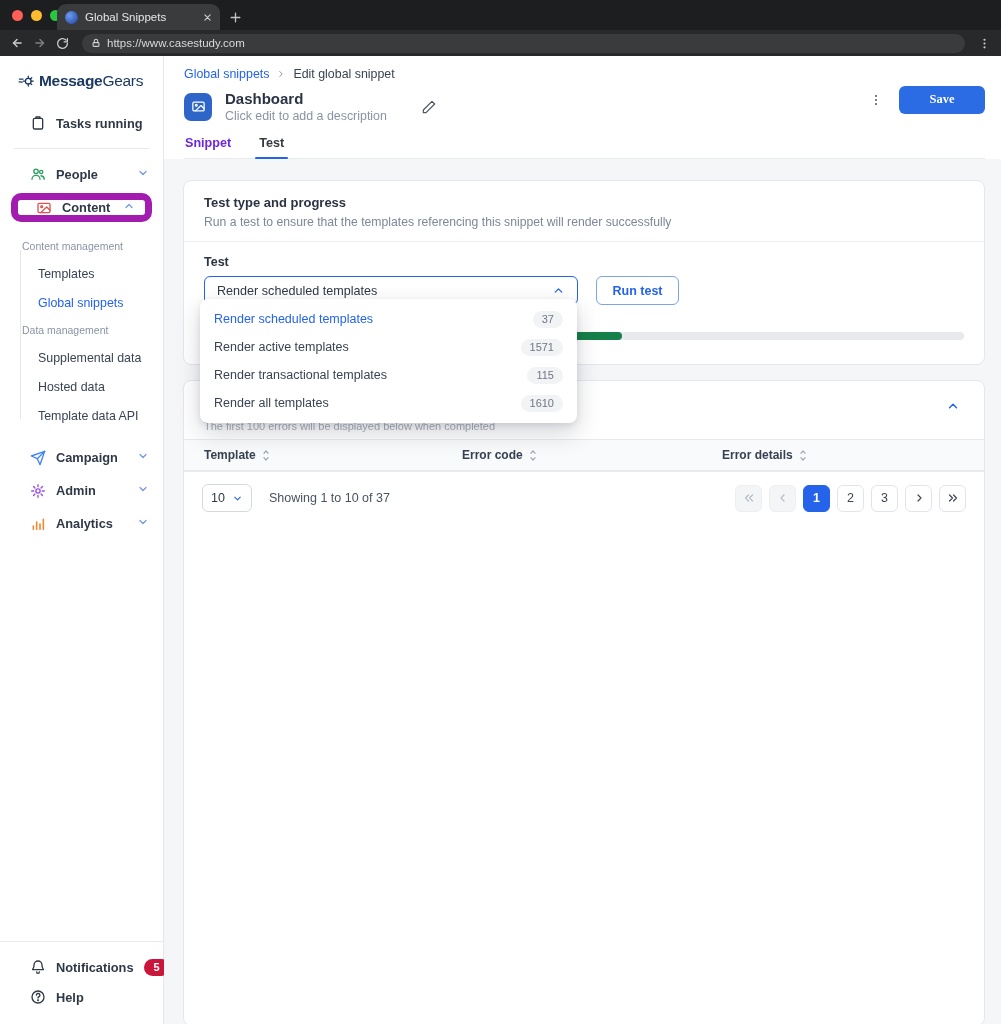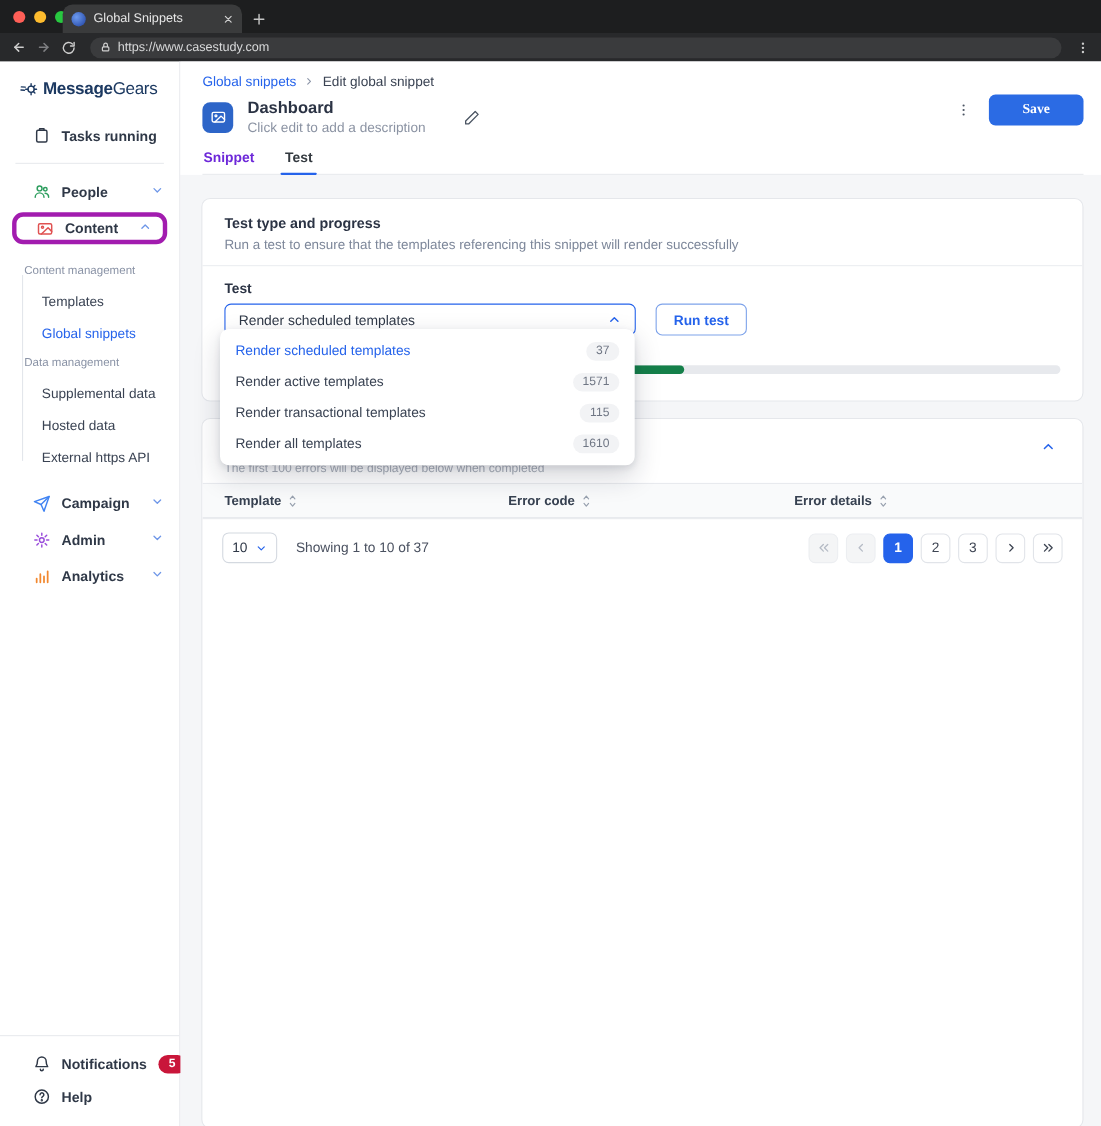--- a/index.html
+++ b/index.html
@@ -28,21 +28,21 @@
   .sidebar { width:164px; background:#fff; border-right:1px solid #e5e7eb; display:flex; flex-direction:column; flex:none; }
   .logo { display:flex; align-items:center; gap:4px; margin:16px 0 6px 18px; color:#1c3961; }
   .logo-text { font-size:15.5px; letter-spacing:-.3px; color:#1c3961; }
   .logo-text b { font-weight:700; } .logo-text span { font-weight:400; }
   .snav { margin-top:12px; }
   .snav-item { display:flex; align-items:center; gap:10px; height:30px; padding:0 14px 0 30px; cursor:pointer;
                font-size:12.8px; font-weight:700; color:#2f3847; }
   .snav-item .lbl { flex:1; }
   .chev { color:#6f97e8; }
   .sdivider { height:1px; background:#e8eaee; margin:10px 14px; }
-  .pill-item { border:4px solid #a21caf; border-radius:10px; margin:4px 11px; padding:0 10px 0 18px; height:29px; }
+  .pill-item { border:7px solid #a21caf; border-radius:10px; margin:4px 11px; padding:0 10px 0 18px; height:29px; }
   .submenu { position:relative; padding:6px 0 2px 0; }
   .subline { position:absolute; left:20px; top:24px; bottom:6px; width:1px; background:#e3e6eb; }
   .sec-label { font-size:10.5px; color:#8a93a6; margin:8px 0 0 22px; }
   .sub-item { font-size:12.4px; color:#3a4353; margin:15px 0 0 38px; cursor:pointer; }
   .sub-item.active { color:#2563eb; }
   .snav2 { margin-top:16px; }
   .snav2 .snav-item { height:33px; }
   .side-spacer { flex:1; }
   .side-bottom { border-top:1px solid #e8eaee; padding:10px 0 12px 0; }
   .badge { background:#c9163a; color:#fff; font-size:11px; font-weight:700; border-radius:9px;
@@ -251,21 +251,21 @@
         </div>
 
         <div class="submenu">
           <div class="subline"></div>
           <div class="sec-label">Content management</div>
           <div class="sub-item">Templates</div>
           <div class="sub-item active">Global snippets</div>
           <div class="sec-label" style="margin-top:14px">Data management</div>
           <div class="sub-item">Supplemental data</div>
           <div class="sub-item">Hosted data</div>
-          <div class="sub-item">External https API</div>
+          <div class="sub-item">Template data API</div>
         </div>
 
         <div class="snav2">
           <div class="snav-item">
             <span class="icon-btn ic-camp">
               <svg width="16" height="16" viewBox="0 0 24 24" fill="none" stroke="currentColor" stroke-width="2" stroke-linecap="round" stroke-linejoin="round">
                   <path d="M22 2L11 13"></path>
                   <path d="M22 2l-7 20-4-9-9-4 20-7z"></path>
                 </svg>
             </span>

